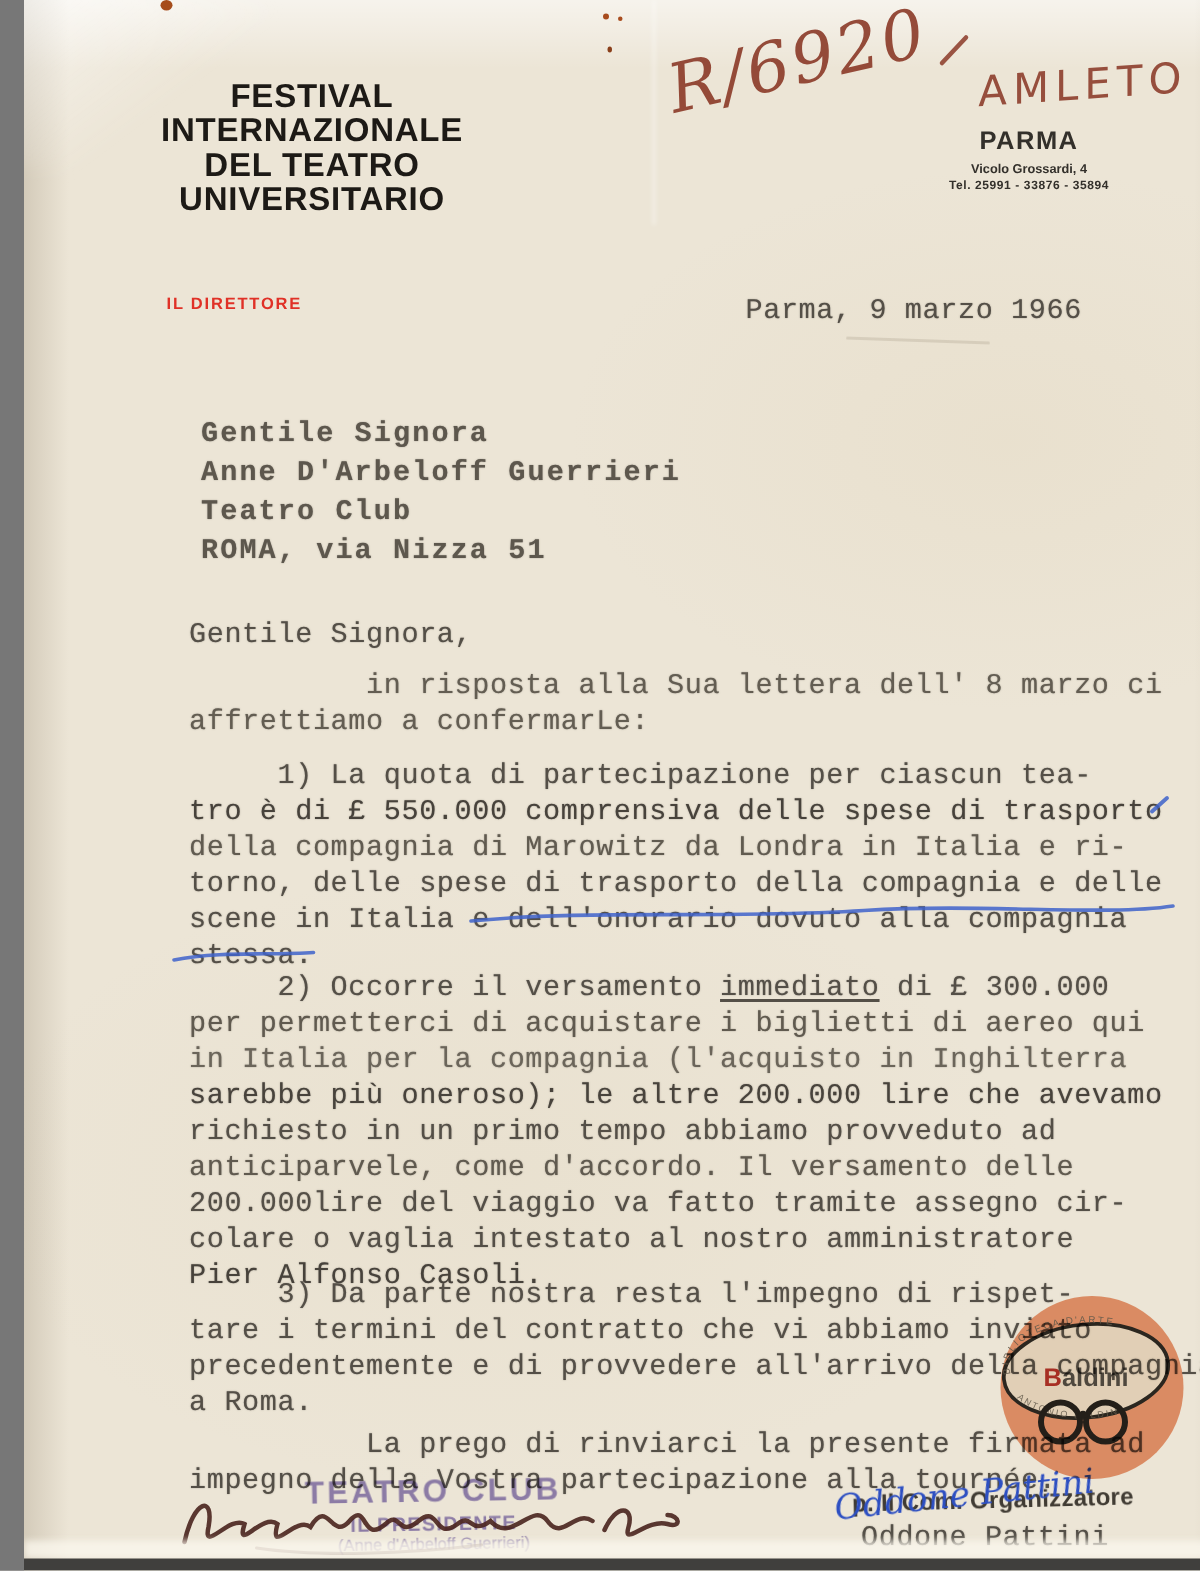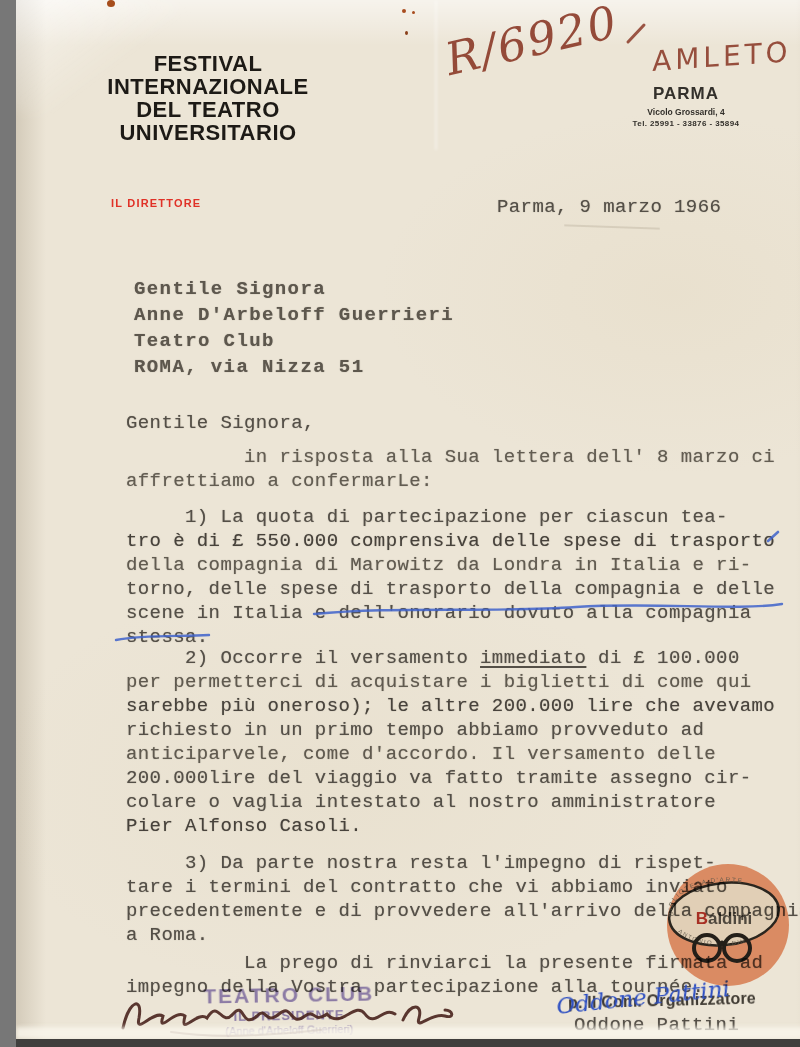--- a/index.html
+++ b/index.html
@@ -108,22 +108,23 @@
   <div class="abs type" style="left:110px;top:505px;">
     <div class="tline">     1) La quota di partecipazione per ciascun tea-</div>
     <div class="tline" style="color:#47423b;">tro è di £ 550.000 comprensiva delle spese di trasporto</div>
     <div class="tline" style="color:#615b50;">della compagnia di Marowitz da Londra in Italia e ri-</div>
     <div class="tline">torno, delle spese di trasporto della compagnia e delle</div>
     <div class="tline">scene in Italia e dell'onorario dovuto alla compagnia</div>
     <div class="tline">stessa.</div>
   </div>
 
   <div class="abs type" style="left:110px;top:646px;">
-    <div class="tline"><span>     2) Occorre il versamento </span><span class="u-word">immediato</span><span> di £ 100.000</span></div>
-    <div class="tline" style="color:#605a4f;">per permetterci di acquistare i biglietti di come qui</div>
+    <div class="tline"><span>     2) Occorre il versamento </span><span class="u-word">immediato</span><span> di £ 300.000</span></div>
+    <div class="tline" style="color:#605a4f;">per permetterci di acquistare i biglietti di aereo qui</div>
+    <div class="tline" style="color:#6b655a;">in Italia per la compagnia (l'acquisto in Inghilterra</div>
     <div class="tline" style="color:#48433c;">sarebbe più oneroso); le altre 200.000 lire che avevamo</div>
     <div class="tline">richiesto in un primo tempo abbiamo provveduto ad</div>
     <div class="tline" style="color:#605a4f;">anticiparvele, come d'accordo. Il versamento delle</div>
     <div class="tline">200.000lire del viaggio va fatto tramite assegno cir-</div>
     <div class="tline">colare o vaglia intestato al nostro amministratore</div>
     <div class="tline" style="color:#47423b;">Pier Alfonso Casoli.</div>
   </div>
 
   <div class="abs type" style="left:110px;top:851px;">
     <div class="tline">     3) Da parte nostra resta l'impegno di rispet-</div>

